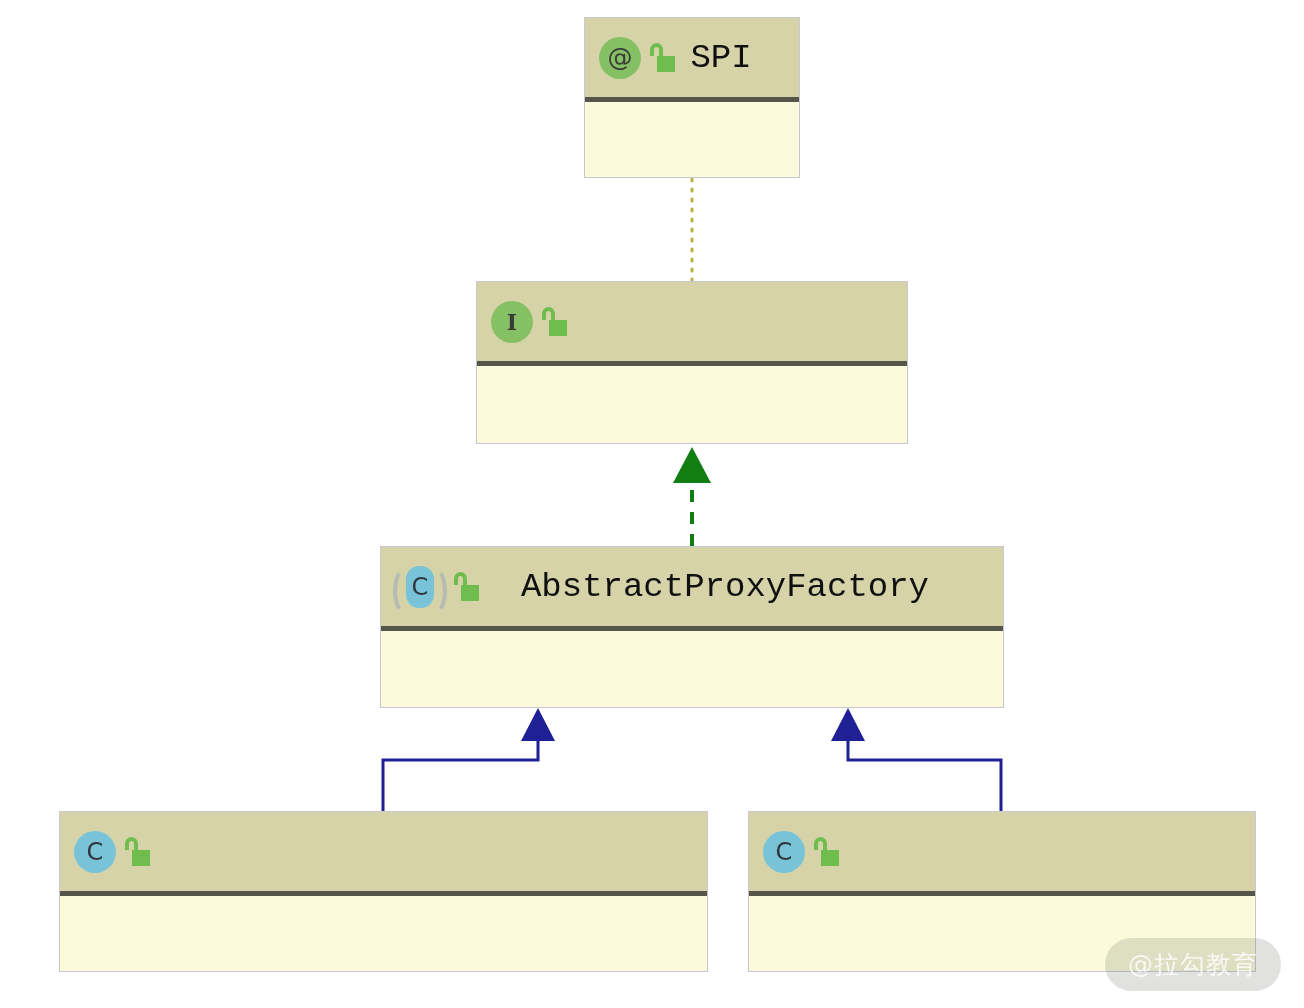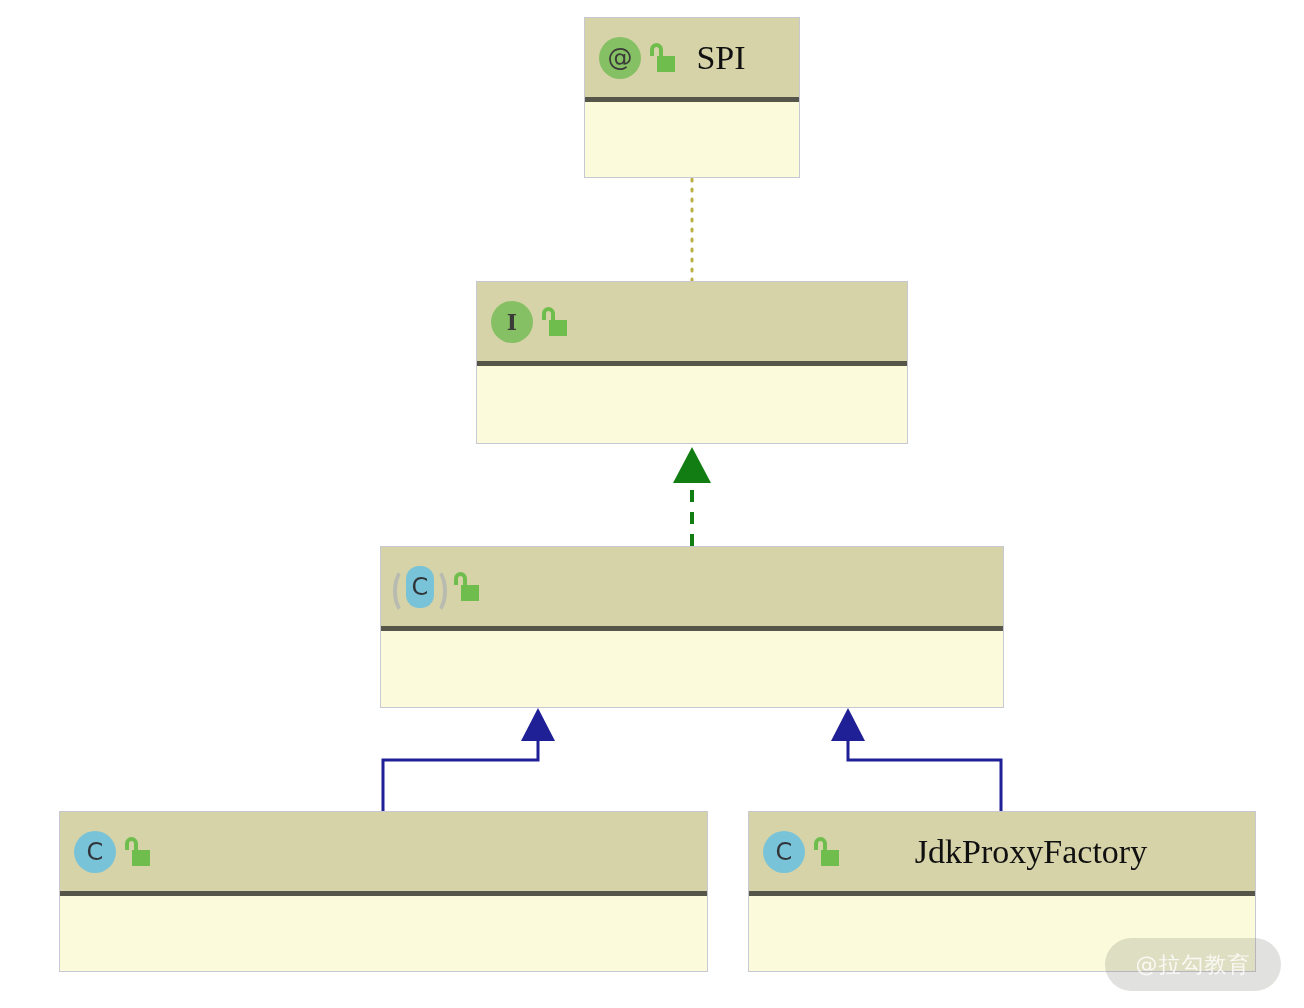--- a/index.html
+++ b/index.html
@@ -45,21 +45,21 @@
     position: relative;
   }
   .node-body {
     background: #fbfbdc;
     height: 68px;
   }
   .node-title {
     flex: 1 1 auto;
     text-align: center;
     color: #101010;
-    font-family: Liberation Serif, serif;
+    font-family: Liberation Mono, monospace;
     font-size: 34px;
     letter-spacing: 0px;
     white-space: nowrap;
     padding-right: 18px;
   }
 
   
   .icon-group {
     display: flex;
     align-items: center;
@@ -167,21 +167,21 @@
     top: 938px;
     width: 176px;
     height: 53px;
     border-radius: 27px;
     background: rgba(120,120,110,0.22);
     display: flex;
     align-items: center;
     justify-content: center;
     color: rgba(255,255,255,0.80);
     font-family: "DejaVu Sans", "Liberation Sans", sans-serif;
-    font-size: 22px;
+    font-size: 25px;
     letter-spacing: 1px;
     white-space: nowrap;
   }
 </style>
 </head>
 <body>
 
 <div id="diagram">
 
   <svg id="edges" viewBox="0 0 1304 1008" width="1304" height="1008">
@@ -239,20 +239,21 @@
         <span class="badge-abstract">
           <span class="arc left"></span>
           <span class="capsule">C</span>
           <span class="arc right"></span>
         </span>
         <span class="lock">
           <span class="shackle"></span>
             <span class="bodyb"></span>
         </span>
       </span>
+      <span class="node-title">AbstractProxyFactory</span>
     </div>
     <div class="node-body"></div>
   </div>
 
   <div class="node" style="left:59px; top:811px; width:649px; height:161px;">
     <div class="node-header">
       <span class="icon-group">
         <span class="badge clazz">C</span>
         <span class="lock">
           <span class="shackle"></span>
@@ -265,20 +266,19 @@
 
   <div class="node" style="left:748px; top:811px; width:508px; height:161px;">
     <div class="node-header">
       <span class="icon-group">
         <span class="badge clazz">C</span>
         <span class="lock">
           <span class="shackle"></span>
             <span class="bodyb"></span>
         </span>
       </span>
-      <span class="node-title">JdkProxyFactory</span>
     </div>
     <div class="node-body"></div>
   </div>
 
   <div id="watermark">@拉勾教育</div>
 
 </div>
 
 </body></html>

